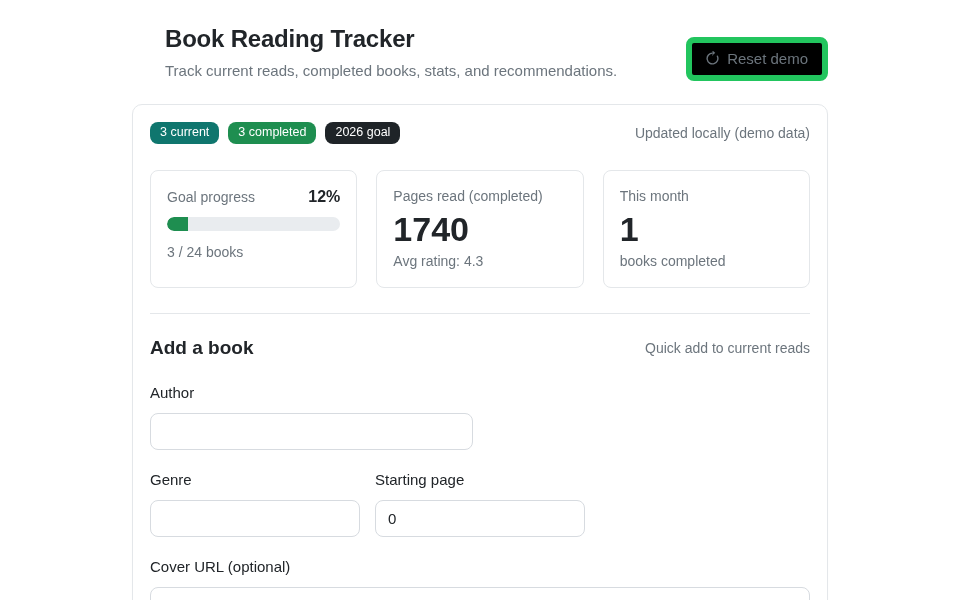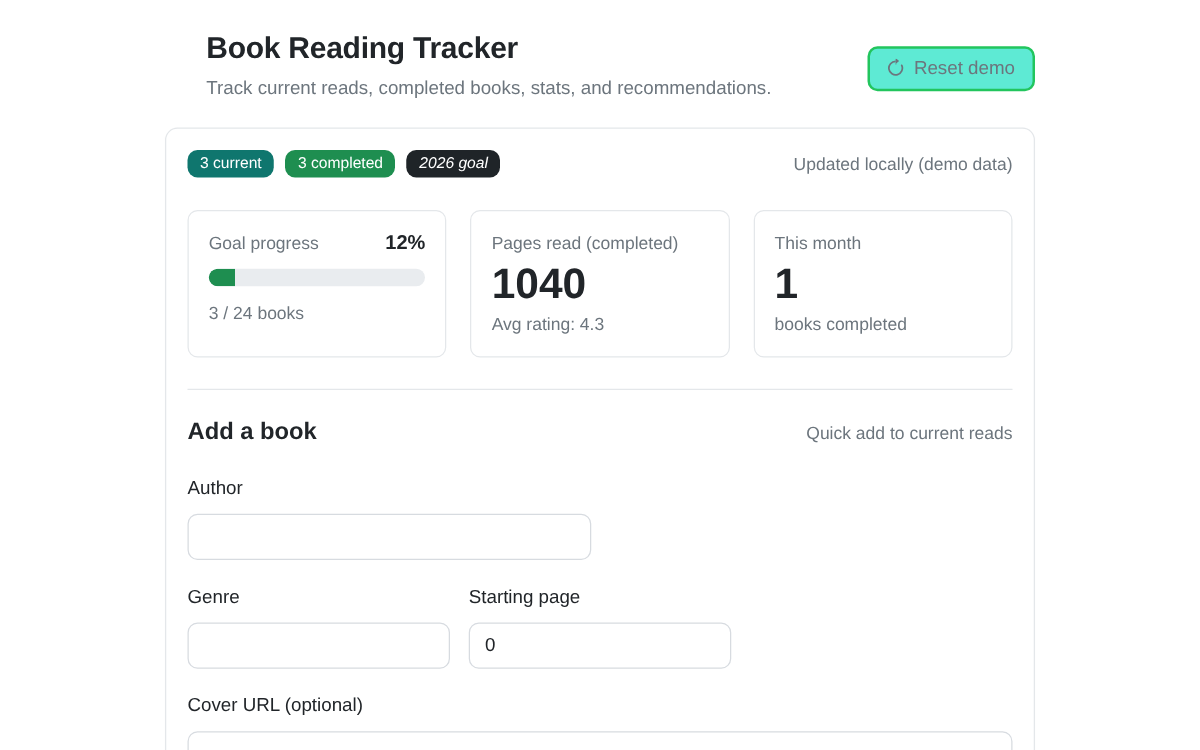--- a/index.html
+++ b/index.html
@@ -12,22 +12,22 @@
   .page { width: 696px; margin: 0 auto; padding-top: 25px; }
 
   
   .header-row { display: flex; justify-content: space-between; align-items: flex-start; margin-left: 33px; }
   .page-title { font-size: 24px; font-weight: 700; letter-spacing: -0.2px; color: #212529; }
   .page-subtitle { margin-top: 9px; font-size: 15px; color: #6c757d; }
   .reset-btn {
     display: inline-flex; align-items: center; gap: 7px;
     margin-top: 12px;
     padding: 7px 14px 8px 13px;
-    background: #5eead4;
-    border: 2px solid #22c55e; border-radius: 8px;
+    background: #000000;
+    border: 6px solid #22c55e; border-radius: 8px;
     font-size: 15px; color: #6c757d; cursor: pointer;
     font-family: inherit;
   }
   .reset-btn svg { width: 15px; height: 15px; fill: #6c757d; }
 
   
   .main-card {
     margin-top: 23px;
     border: 1px solid #e4e7ea; border-radius: 10px;
     padding: 17px;
@@ -101,41 +101,41 @@
       <span>Reset demo</span>
     </button>
   </div>
 
   <div class="main-card">
 
     <div class="card-top-row">
       <div class="badges">
         <span class="badge" style="background: #0f766e;">3 current</span>
         <span class="badge" style="background: rgb(30, 142, 80);">3 completed</span>
-        <span class="badge" style="background: rgb(31, 36, 40); font-style: italic;">2026 goal</span>
+        <span class="badge" style="background: rgb(31, 36, 40);">2026 goal</span>
       </div>
       <div class="updated-note">Updated locally (demo data)</div>
     </div>
 
     <div class="stats-grid">
 
       <div class="stat-card">
         <div class="stat-top-row">
           <span class="stat-label">Goal progress</span>
           <span class="stat-percent">12%</span>
         </div>
         <div class="progress-track">
           <div class="progress-fill" style="width: 12%; background: rgb(30, 142, 80);"></div>
         </div>
         <div class="stat-detail">3 / 24 books</div>
       </div>
 
       <div class="stat-card">
         <div class="stat-label">Pages read (completed)</div>
-        <div class="stat-value">1040</div>
+        <div class="stat-value">1740</div>
         <div class="stat-sub">Avg rating: 4.3</div>
       </div>
 
       <div class="stat-card">
         <div class="stat-label">This month</div>
         <div class="stat-value">1</div>
         <div class="stat-sub">books completed</div>
       </div>
 
     </div>

